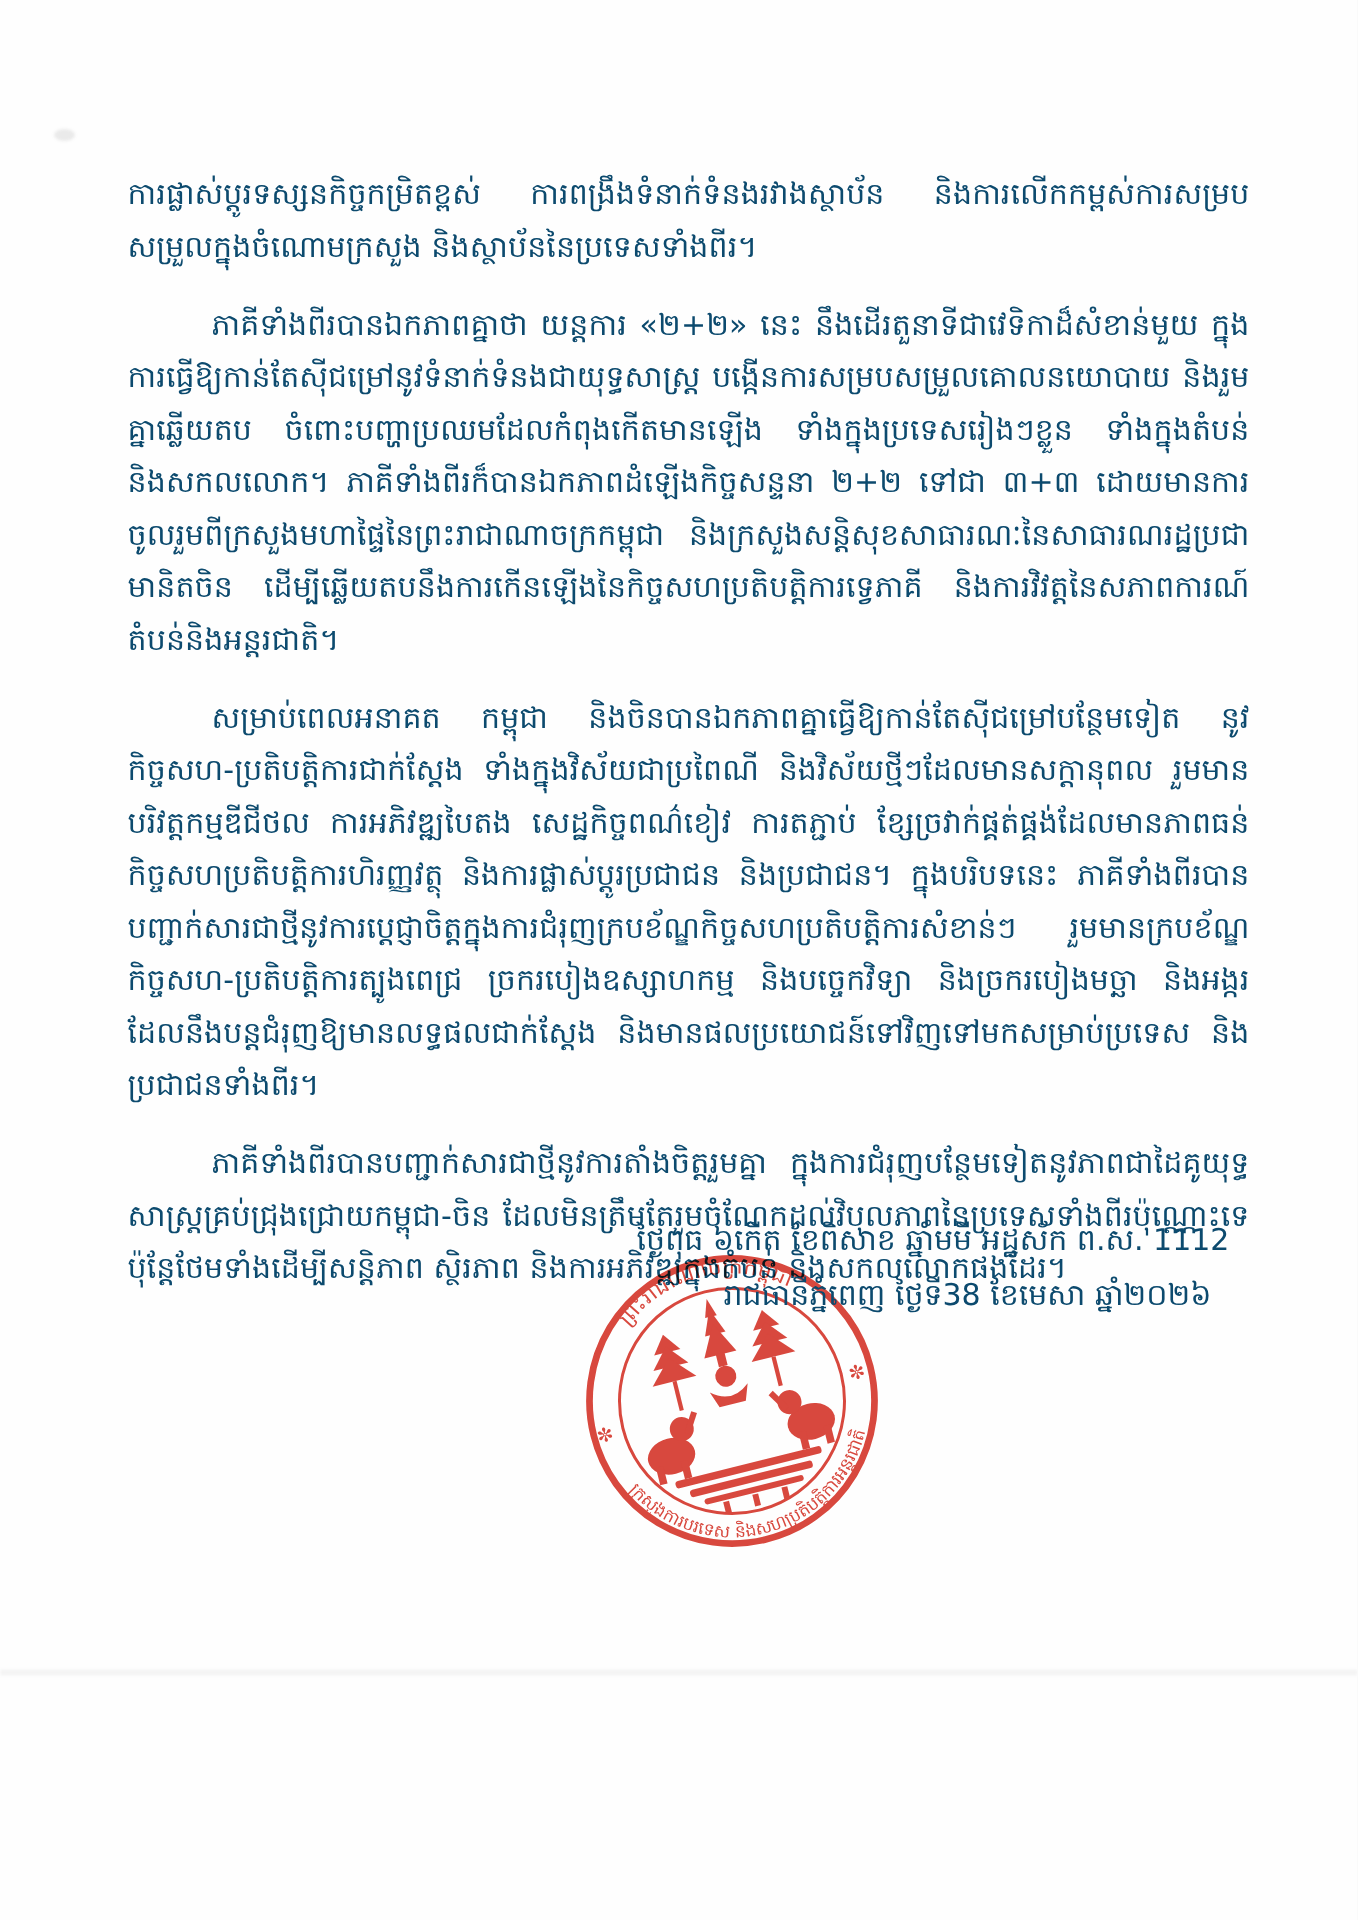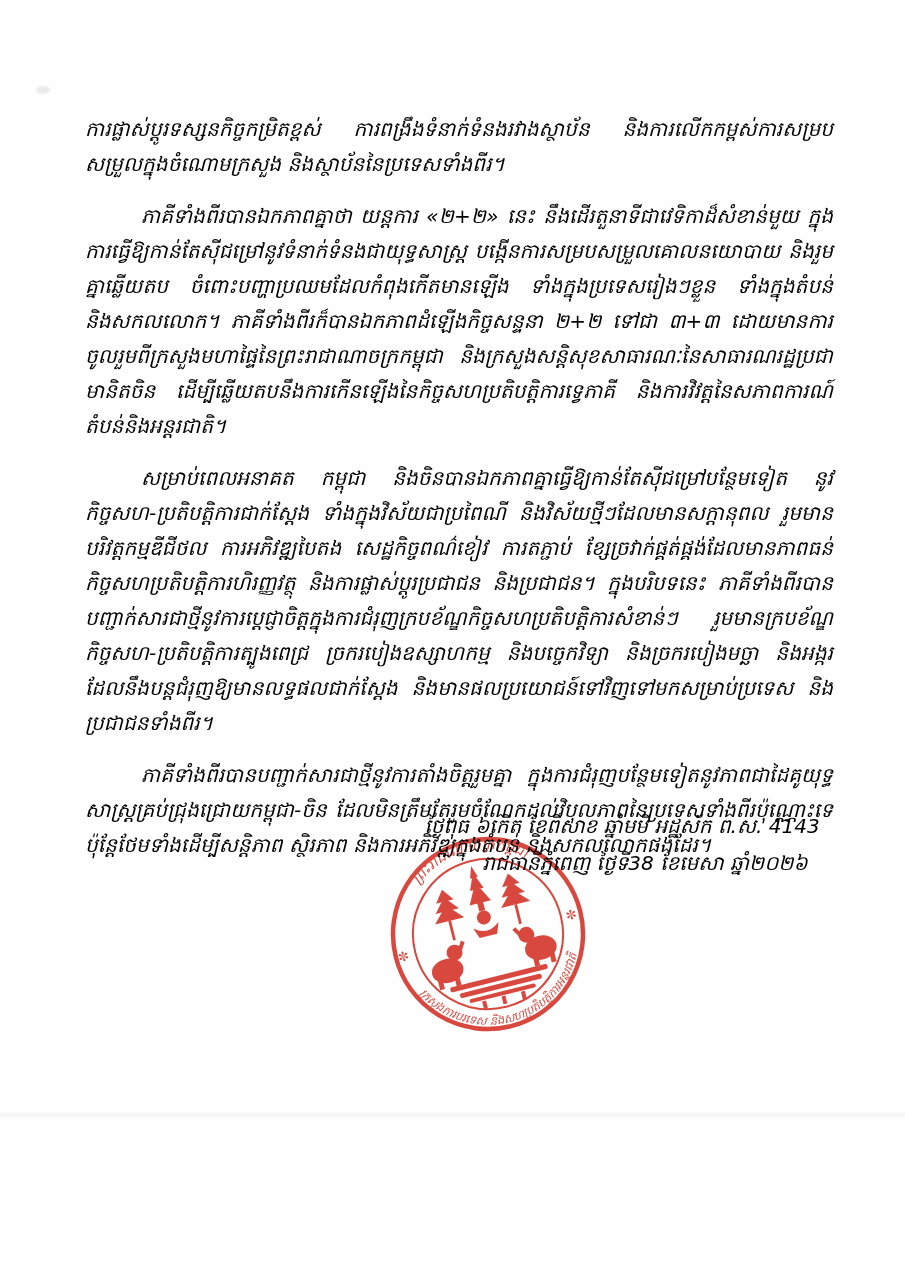--- a/index.html
+++ b/index.html
@@ -3,21 +3,21 @@
 <meta charset="utf-8">
 <style>
   html,body{margin:0;padding:0;}
   body{
     width:905px;height:1280px;
     background:#f4f4f3;
     font-family:"DejaVu Sans",sans-serif;
   }
   .page{
     position:relative;width:905px;height:1280px;
-    background:#fefefe;overflow:hidden;color:#000000;font-style:italic;
+    background:#fefefe;overflow:hidden;color:#0c4a6e;
   }
   
   .streak{
     position:absolute;left:0;top:1113px;width:905px;height:4px;
     background:rgba(60,60,60,0.05);filter:blur(1px);
   }
   .smudge{
     position:absolute;left:36px;top:86px;width:14px;height:8px;
     background:rgba(90,90,90,0.12);border-radius:50%;filter:blur(1px);
   }
@@ -49,21 +49,21 @@
   <div class="streak"></div>
 
   <div class="content">
     <p class="para">ការផ្លាស់ប្តូរទស្សនកិច្ចកម្រិតខ្ពស់ ការពង្រឹងទំនាក់ទំនងរវាងស្ថាប័ន និងការលើកកម្ពស់ការសម្របសម្រួលក្នុងចំណោមក្រសួង និងស្ថាប័ននៃប្រទេសទាំងពីរ។</p>
     <p class="para indent">ភាគីទាំងពីរបានឯកភាពគ្នាថា យន្តការ «២+២» នេះ នឹងដើរតួនាទីជាវេទិកាដ៏សំខាន់មួយ ក្នុងការធ្វើឱ្យកាន់តែស៊ីជម្រៅនូវទំនាក់ទំនងជាយុទ្ធសាស្ត្រ បង្កើនការសម្របសម្រួលគោលនយោបាយ និងរួមគ្នាឆ្លើយតប ចំពោះបញ្ហាប្រឈមដែលកំពុងកើតមានឡើង ទាំងក្នុងប្រទេសរៀងៗខ្លួន ទាំងក្នុងតំបន់និងសកលលោក។ ភាគីទាំងពីរក៏បានឯកភាពដំឡើងកិច្ចសន្ទនា ២+២ ទៅជា ៣+៣ ដោយមានការចូលរួមពីក្រសួងមហាផ្ទៃនៃព្រះរាជាណាចក្រកម្ពុជា និងក្រសួងសន្តិសុខសាធារណៈនៃសាធារណរដ្ឋប្រជាមានិតចិន ដើម្បីឆ្លើយតបនឹងការកើនឡើងនៃកិច្ចសហប្រតិបត្តិការទ្វេភាគី និងការវិវត្តនៃសភាពការណ៍តំបន់និងអន្តរជាតិ។</p>
     <p class="para indent">សម្រាប់ពេលអនាគត កម្ពុជា និងចិនបានឯកភាពគ្នាធ្វើឱ្យកាន់តែស៊ីជម្រៅបន្ថែមទៀត នូវកិច្ចសហ-ប្រតិបត្តិការជាក់ស្តែង ទាំងក្នុងវិស័យជាប្រពៃណី និងវិស័យថ្មីៗដែលមានសក្តានុពល រួមមាន បរិវត្តកម្មឌីជីថល ការអភិវឌ្ឍបៃតង សេដ្ឋកិច្ចពណ៌ខៀវ ការតភ្ជាប់ ខ្សែច្រវាក់ផ្គត់ផ្គង់ដែលមានភាពធន់ កិច្ចសហប្រតិបត្តិការហិរញ្ញវត្ថុ និងការផ្លាស់ប្តូរប្រជាជន និងប្រជាជន។ ក្នុងបរិបទនេះ ភាគីទាំងពីរបានបញ្ជាក់សារជាថ្មីនូវការប្តេជ្ញាចិត្តក្នុងការជំរុញក្របខ័ណ្ឌកិច្ចសហប្រតិបត្តិការសំខាន់ៗ រួមមានក្របខ័ណ្ឌ កិច្ចសហ-ប្រតិបត្តិការត្បូងពេជ្រ ច្រករបៀងឧស្សាហកម្ម និងបច្ចេកវិទ្យា និងច្រករបៀងមច្ឆា និងអង្ករ ដែលនឹងបន្តជំរុញឱ្យមានលទ្ធផលជាក់ស្តែង និងមានផលប្រយោជន៍ទៅវិញទៅមកសម្រាប់ប្រទេស និងប្រជាជនទាំងពីរ។</p>
     <p class="para indent">ភាគីទាំងពីរបានបញ្ជាក់សារជាថ្មីនូវការតាំងចិត្តរួមគ្នា ក្នុងការជំរុញបន្ថែមទៀតនូវភាពជាដៃគូយុទ្ធសាស្ត្រគ្រប់ជ្រុងជ្រោយកម្ពុជា-ចិន ដែលមិនត្រឹមតែរួមចំណែកដល់វិបុលភាពនៃប្រទេសទាំងពីរប៉ុណ្ណោះទេ ប៉ុន្តែថែមទាំងដើម្បីសន្តិភាព ស្ថិរភាព និងការអភិវឌ្ឍក្នុងតំបន់ និងសកលលោកផងដែរ។</p>
   </div>
 
   <div class="dateline">
-    <div class="dl1">ថ្ងៃពុធ ៦កើត ខែពិសាខ ឆ្នាំមមី អដ្ឋស័ក ព.ស. 4143</div>
+    <div class="dl1">ថ្ងៃពុធ ៦កើត ខែពិសាខ ឆ្នាំមមី អដ្ឋស័ក ព.ស. 1112</div>
     <div class="dl2">រាជធានីភ្នំពេញ ថ្ងៃទី38 ខែមេសា ឆ្នាំ២០២៦</div>
   </div>
 
   <div class="seal">
     <svg viewBox="0 0 200 200">
       <defs>
         <path id="arcT" d="M 15,100 A 85,85 0 0 1 185,100"></path>
         <path id="arcB" d="M 9,100 A 91,91 0 0 0 191,100"></path>
       </defs>
 

